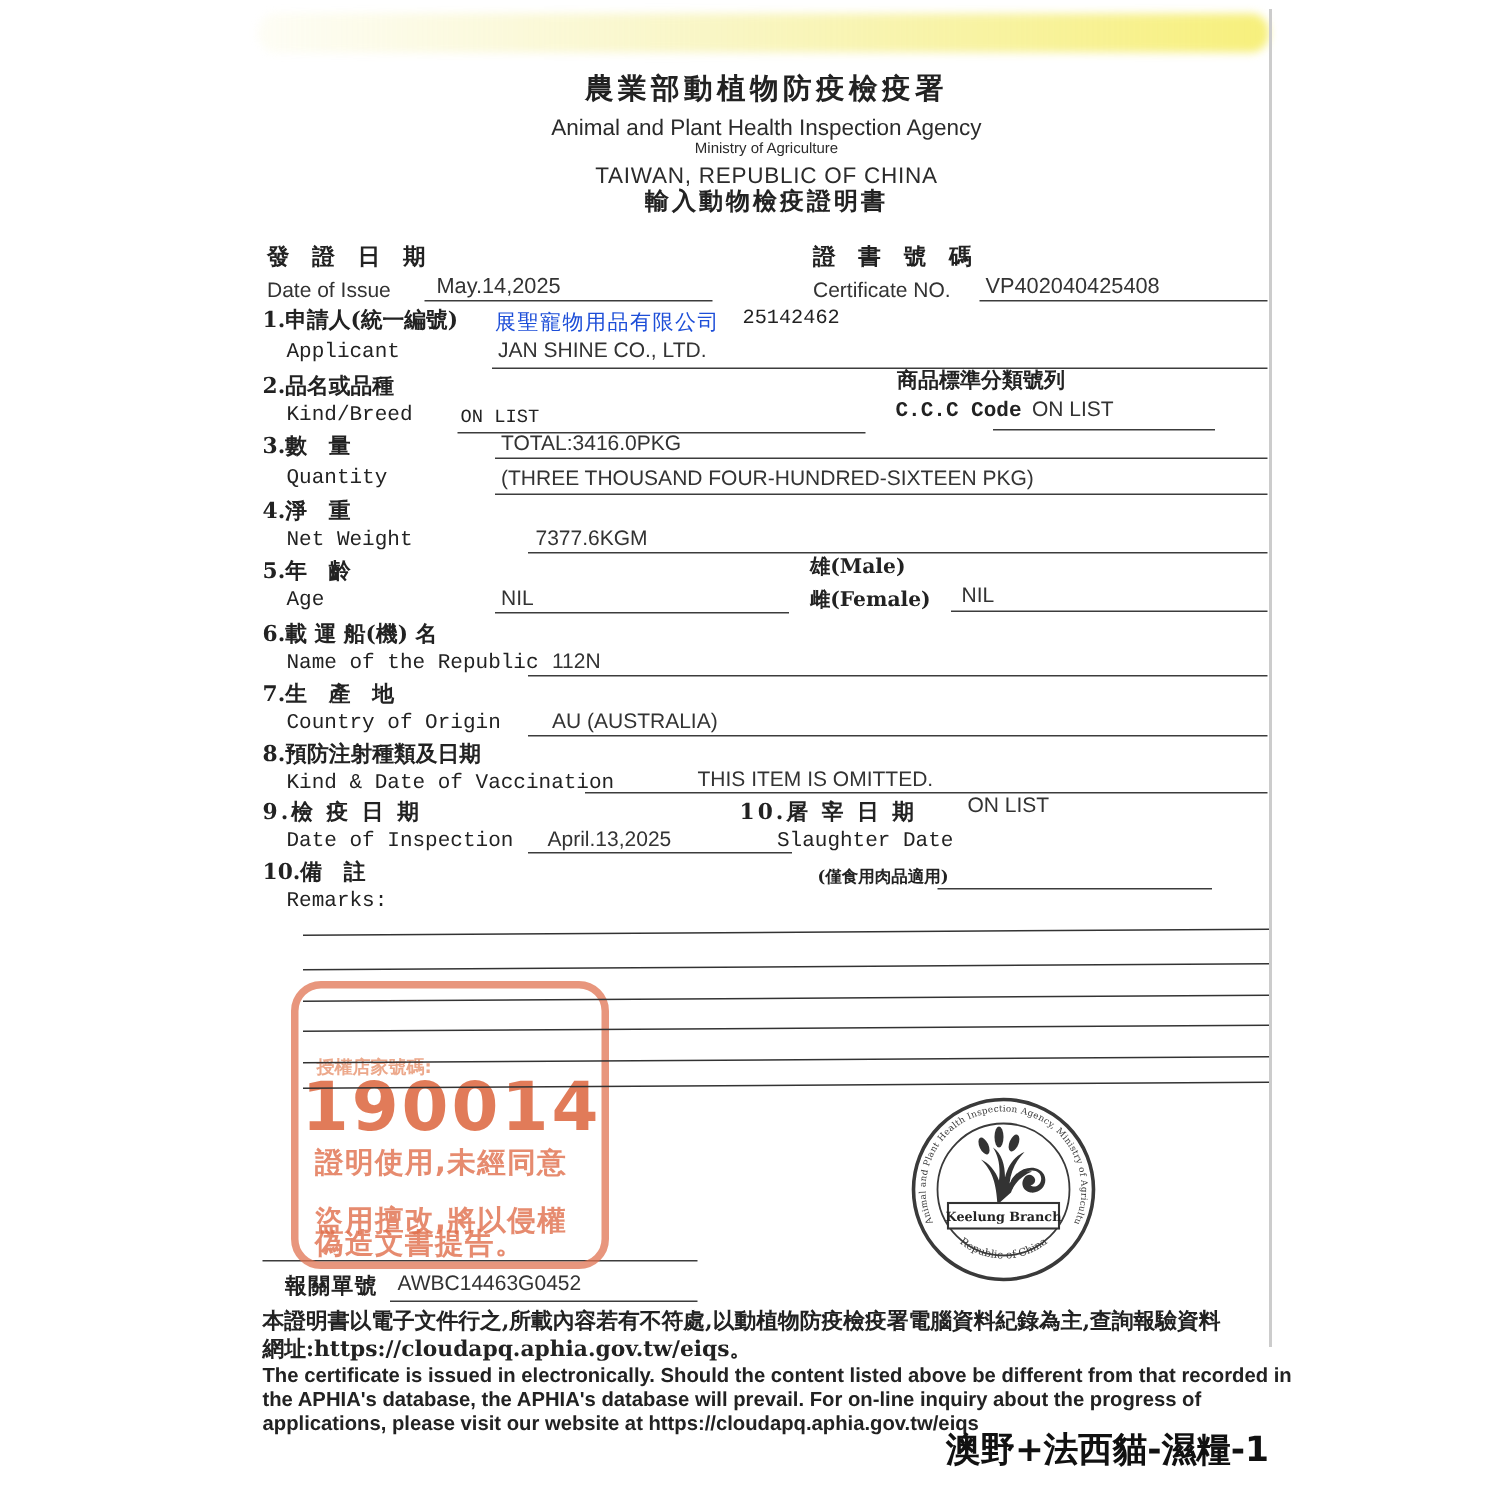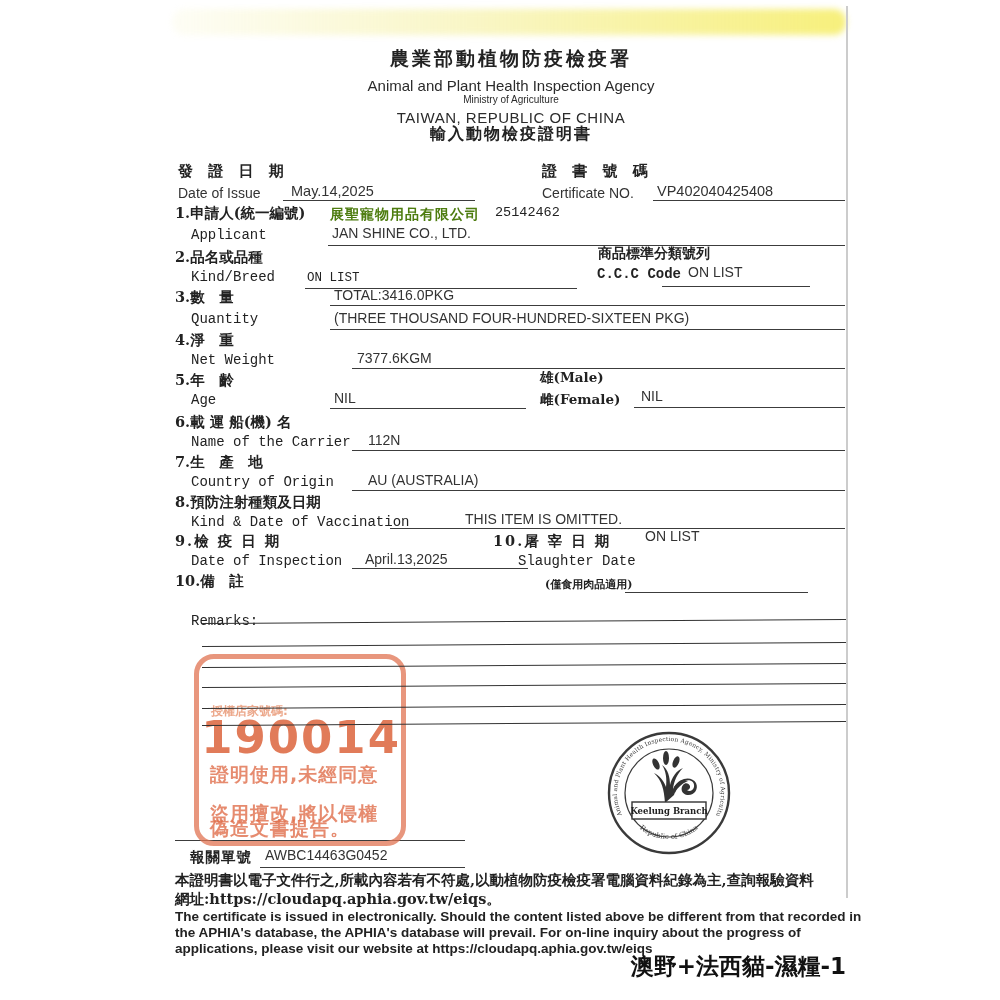--- a/index.html
+++ b/index.html
@@ -1,20 +1,20 @@
 <!DOCTYPE html>
 <html><head>
 <meta charset="utf-8">
 <style>
   html,body{margin:0;padding:0;background:#ffffff;}
   #page{position:relative;width:1000px;height:1000px;background:#ffffff;overflow:hidden;
         font-family:"Liberation Sans",sans-serif;color:#2b2b2b;}
   .abs{position:absolute;white-space:nowrap;}
   .zh{font-family:"DejaVu Serif","Liberation Serif",serif;font-weight:bold;color:#222;}
-  .zh-val{font-family:"DejaVu Serif","Liberation Serif",serif;color:#4d7c0f;font-weight:bold;}
+  .zh-val{font-family:"DejaVu Serif","Liberation Serif",serif;color:#1d4ed8;}
   .en-lab{font-family:"Liberation Mono","DejaVu Sans Mono",monospace;color:#222;}
   .val{font-family:"Liberation Sans",sans-serif;color:#333;}
   .hline{position:absolute;border-top:1.6px solid #3c3c3c;height:0;}
   .center{text-align:center;}
   .scan-band{position:absolute;left:172px;top:9px;width:674px;height:26px;border-radius:12px;
       background:linear-gradient(to right, rgba(246,243,190,0.15), rgba(243,237,140,0.5) 45%, rgba(246,238,110,0.9));
       filter:blur(3px);}
   .page-edge{position:absolute;left:846px;top:6px;width:2px;height:892px;background:#cccccc;}
   
   #wm{position:absolute;left:194px;top:654px;width:202px;height:182px;
@@ -83,21 +83,21 @@
   <div class="abs zh" style="left:175px;top:371px;font-size:14.5px;">5.年　齡</div>
   <div class="abs zh" style="left:540px;top:369px;font-size:13.5px;">雄(Male)</div>
   <div class="abs en-lab" style="left:191px;top:392px;font-size:14px;">Age</div>
   <div class="abs val" style="left:334px;top:390px;font-size:14px;">NIL</div>
   <div class="hline" style="left:330px;top:408px;width:196px;"></div>
   <div class="abs zh" style="left:540px;top:391px;font-size:13.5px;">雌(Female)</div>
   <div class="abs val" style="left:641px;top:388px;font-size:14px;">NIL</div>
   <div class="hline" style="left:634px;top:407px;width:211px;"></div>
 
   <div class="abs zh" style="left:175px;top:413px;font-size:14.5px;">6.載 運 船(機) 名</div>
-  <div class="abs en-lab" style="left:191px;top:434px;font-size:14px;">Name of the Carrier</div>
+  <div class="abs en-lab" style="left:191px;top:434px;font-size:14px;">Name of the Republic</div>
   <div class="abs val" style="left:368px;top:432px;font-size:14px;">112N</div>
   <div class="hline" style="left:352px;top:450px;width:493px;"></div>
 
   <div class="abs zh" style="left:175px;top:453px;font-size:14.5px;">7.生　產　地</div>
   <div class="abs en-lab" style="left:191px;top:474px;font-size:14px;">Country of Origin</div>
   <div class="abs val" style="left:368px;top:472px;font-size:14px;">AU (AUSTRALIA)</div>
   <div class="hline" style="left:352px;top:490px;width:493px;"></div>
 
   <div class="abs zh" style="left:175px;top:493px;font-size:14.5px;">8.預防注射種類及日期</div>
   <div class="abs en-lab" style="left:191px;top:514px;font-size:14px;">Kind &amp; Date of Vaccination</div>
@@ -108,21 +108,21 @@
   <div class="abs zh" style="left:493px;top:532px;font-size:14.5px;letter-spacing:2px;">10.屠 宰 日 期</div>
   <div class="abs val" style="left:645px;top:528px;font-size:14px;">ON LIST</div>
   <div class="abs en-lab" style="left:191px;top:553px;font-size:14px;">Date of Inspection</div>
   <div class="abs val" style="left:365px;top:551px;font-size:14px;">April.13,2025</div>
   <div class="hline" style="left:352px;top:568px;width:176px;"></div>
   <div class="abs en-lab" style="left:518px;top:553px;font-size:14px;">Slaughter Date</div>
   <div class="abs zh" style="left:545px;top:577px;font-size:11px;">(僅食用肉品適用)</div>
   <div class="hline" style="left:625px;top:592px;width:183px;"></div>
 
   <div class="abs zh" style="left:175px;top:572px;font-size:14.5px;">10.備　註</div>
-  <div class="abs en-lab" style="left:191px;top:593px;font-size:14px;margin-top:20px;">Remarks:</div>
+  <div class="abs en-lab" style="left:191px;top:593px;font-size:14px;">Remarks:</div>
 
   <div id="wm">
     <div class="w2">授權店家號碼:</div>
     <div class="wnum">190014</div>
     <div class="w3" style="top:103px;">證明使用,未經同意</div>
     <div class="w3" style="top:130px;margin-top:12px;">盜用擅改,將以侵權</div>
     <div class="w3" style="top:157px;">偽造文書提告。</div>
   </div>
 
   <div class="rline" style="top:621px;"></div>

